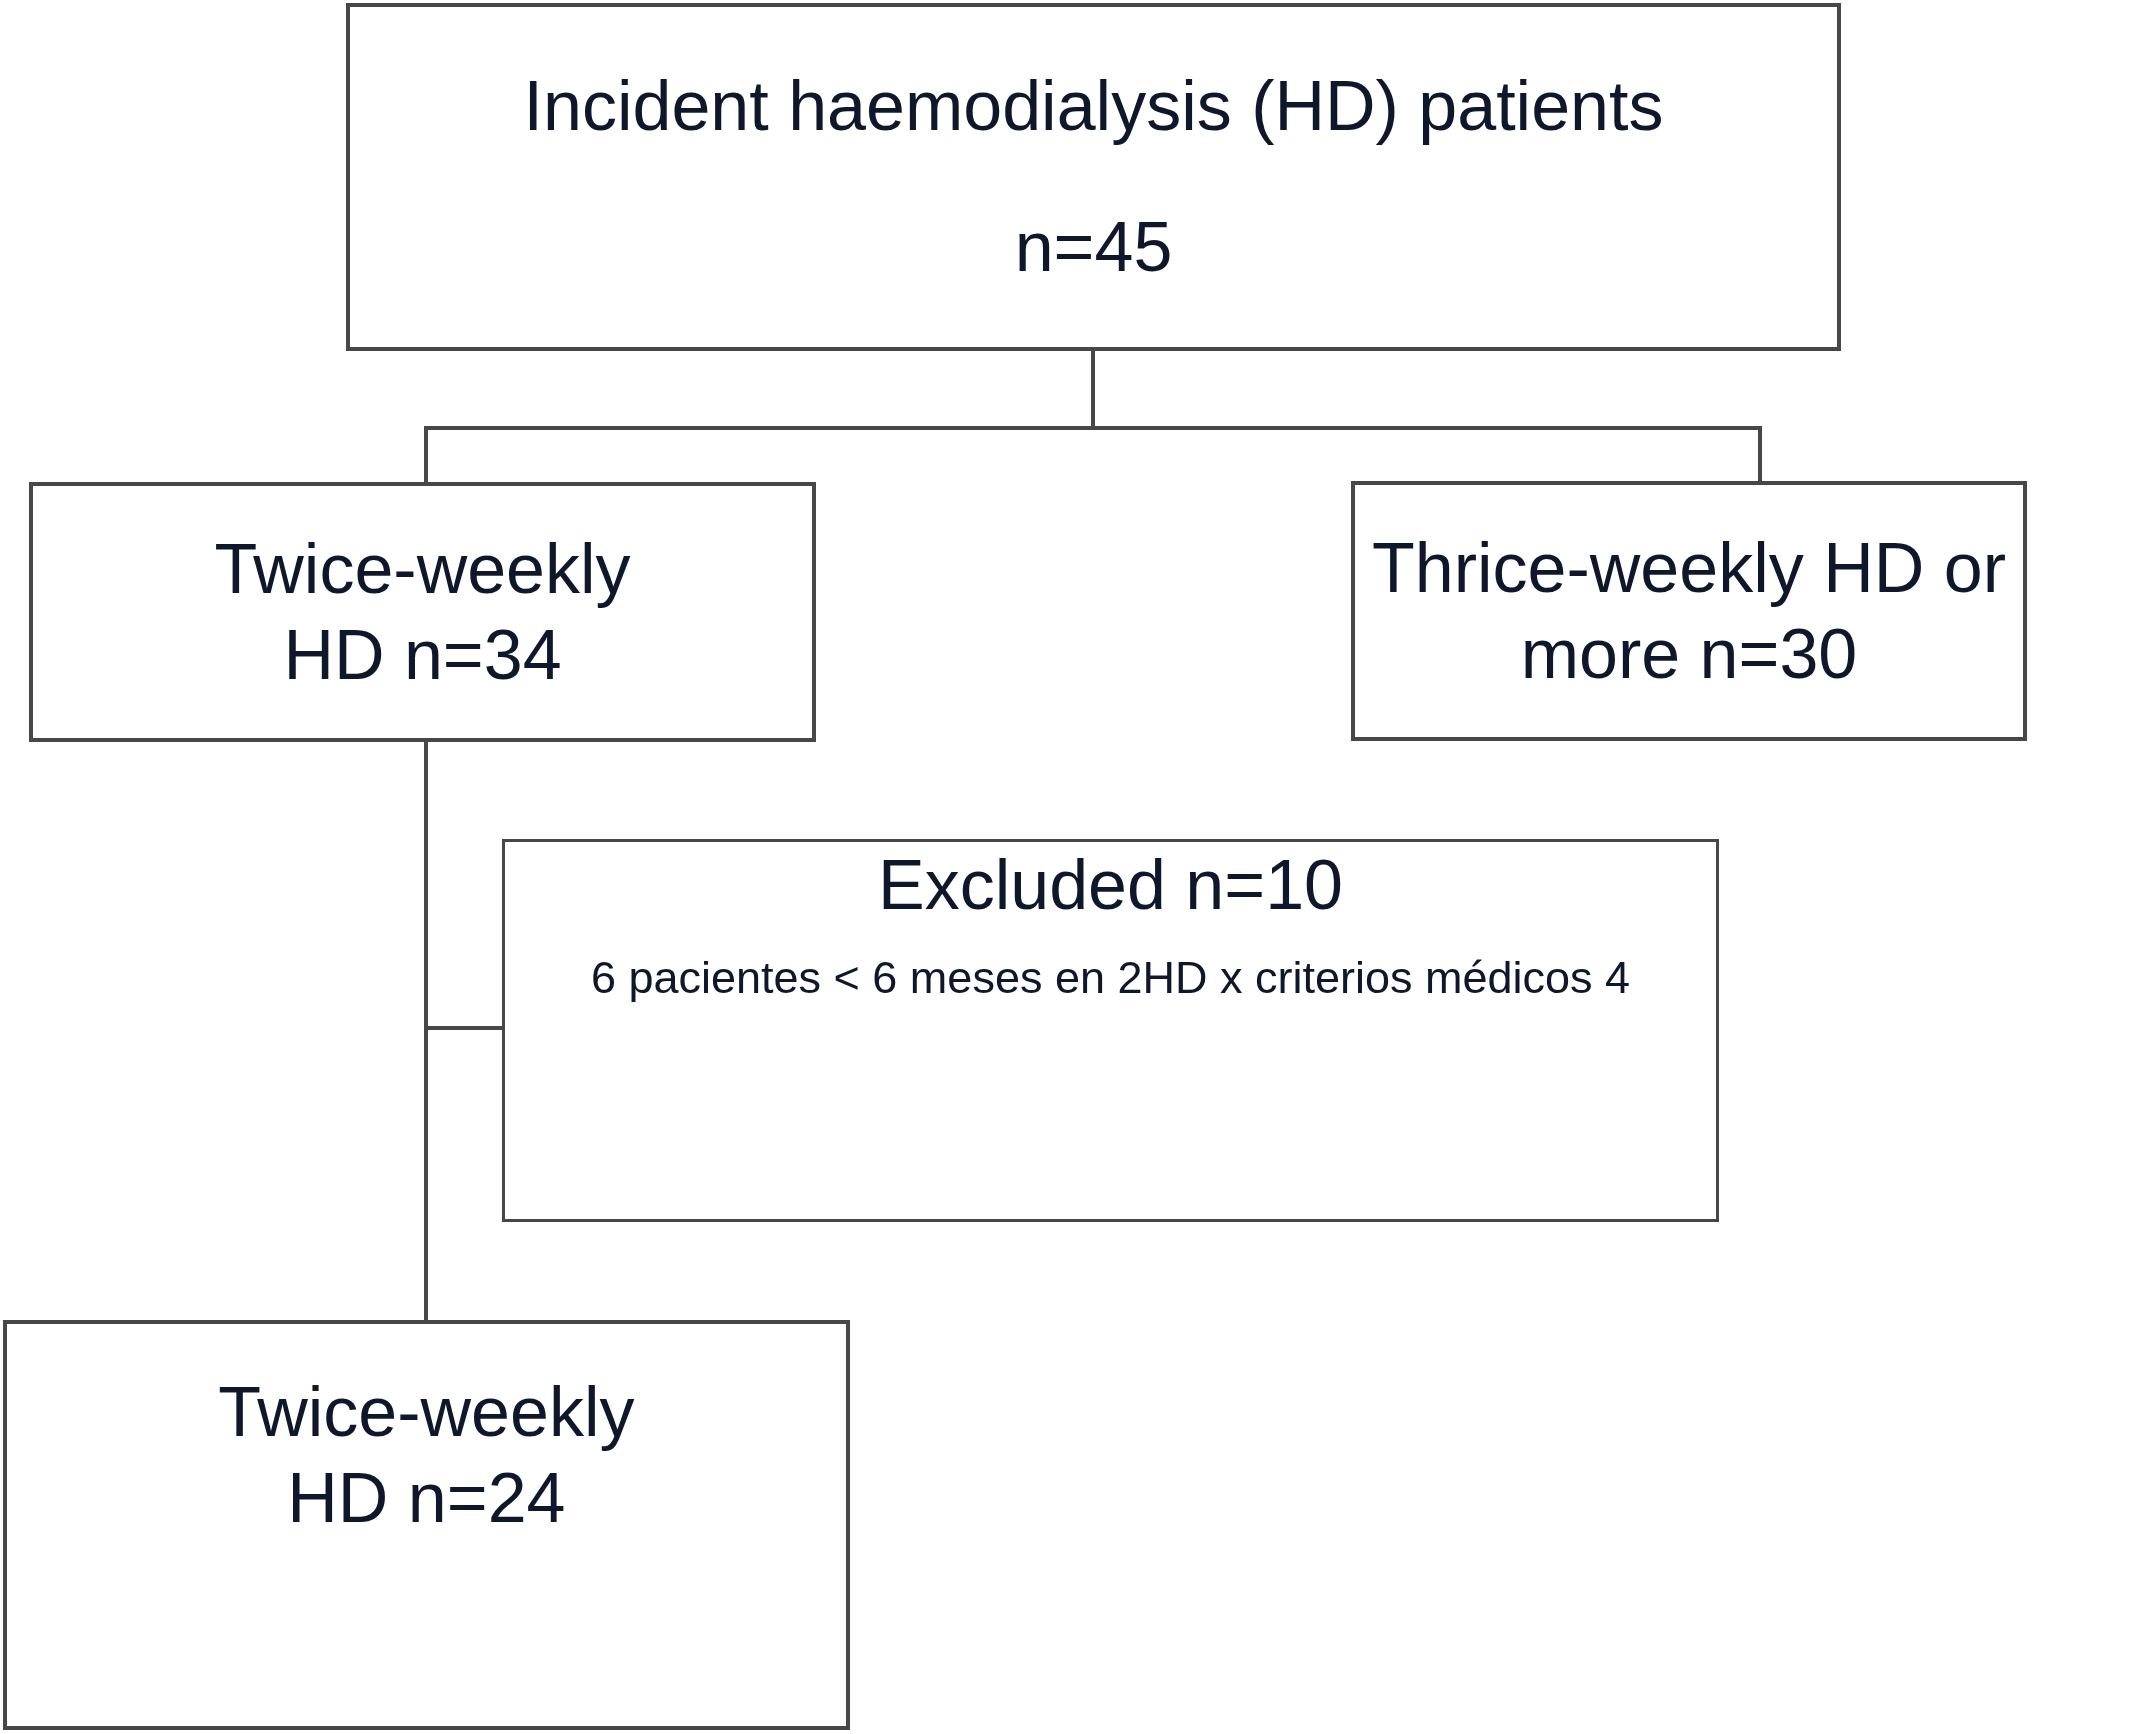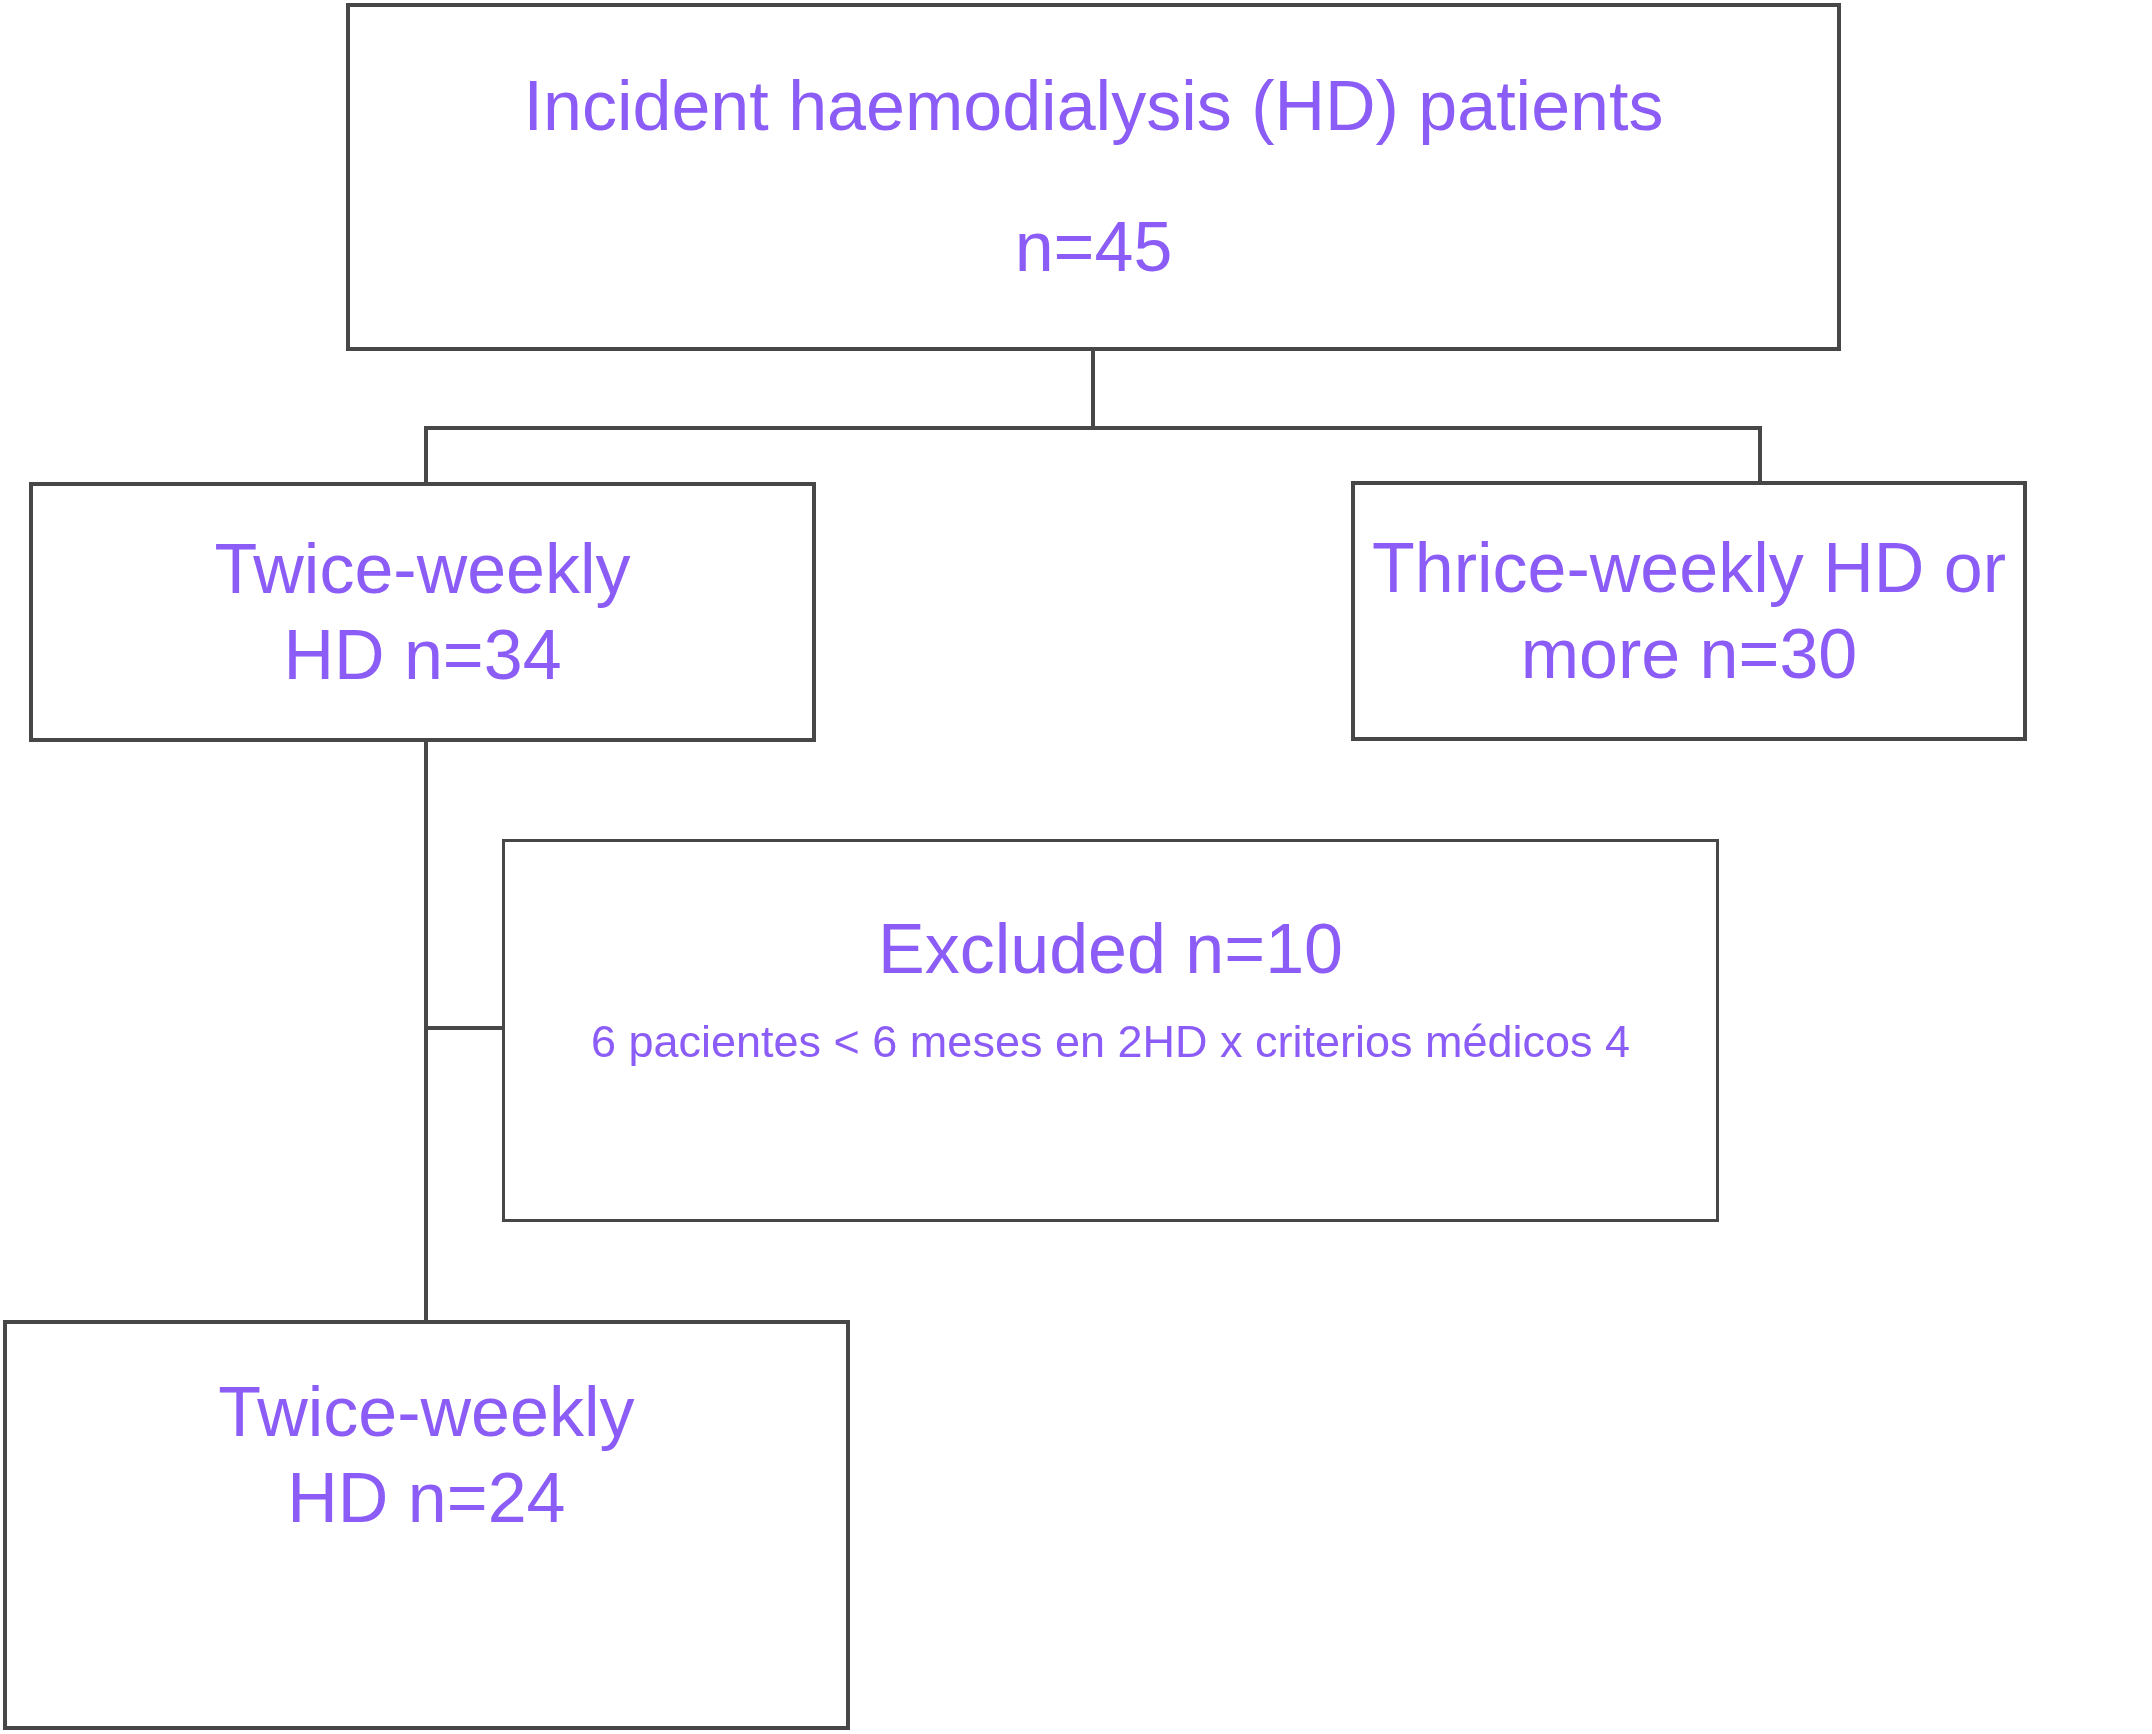--- a/index.html
+++ b/index.html
@@ -6,21 +6,21 @@
     margin: 0;
     padding: 0;
     background: #ffffff;
   }
   .canvas {
     position: relative;
     width: 2152px;
     height: 1735px;
     background: #ffffff;
     font-family: "Liberation Sans", "DejaVu Sans", sans-serif;
-    color: #8b5cf6;
+    color: #0f172a;
     overflow: hidden;
   }
   .node {
     position: absolute;
     box-sizing: border-box;
     background: #ffffff;
     border: 4.9px solid #474747;
     display: flex;
     flex-direction: column;
     align-items: center;
@@ -56,21 +56,20 @@
   }
   .node-thrice54 {
     left: 1351px; top: 481px;
     width: 676px; height: 260px;
     justify-content: center;
   }
   .node-excluded {
     left: 502px; top: 839px;
     width: 1217px; height: 383px;
     border-width: 3.9px;
-    padding-top: 64px;
     gap: 19.5px;
   }
   .node-final {
     left: 2.9px; top: 1320px;
     width: 847px; height: 410px;
     padding-top: 45px;
     gap: 35px;
   }
 
   

